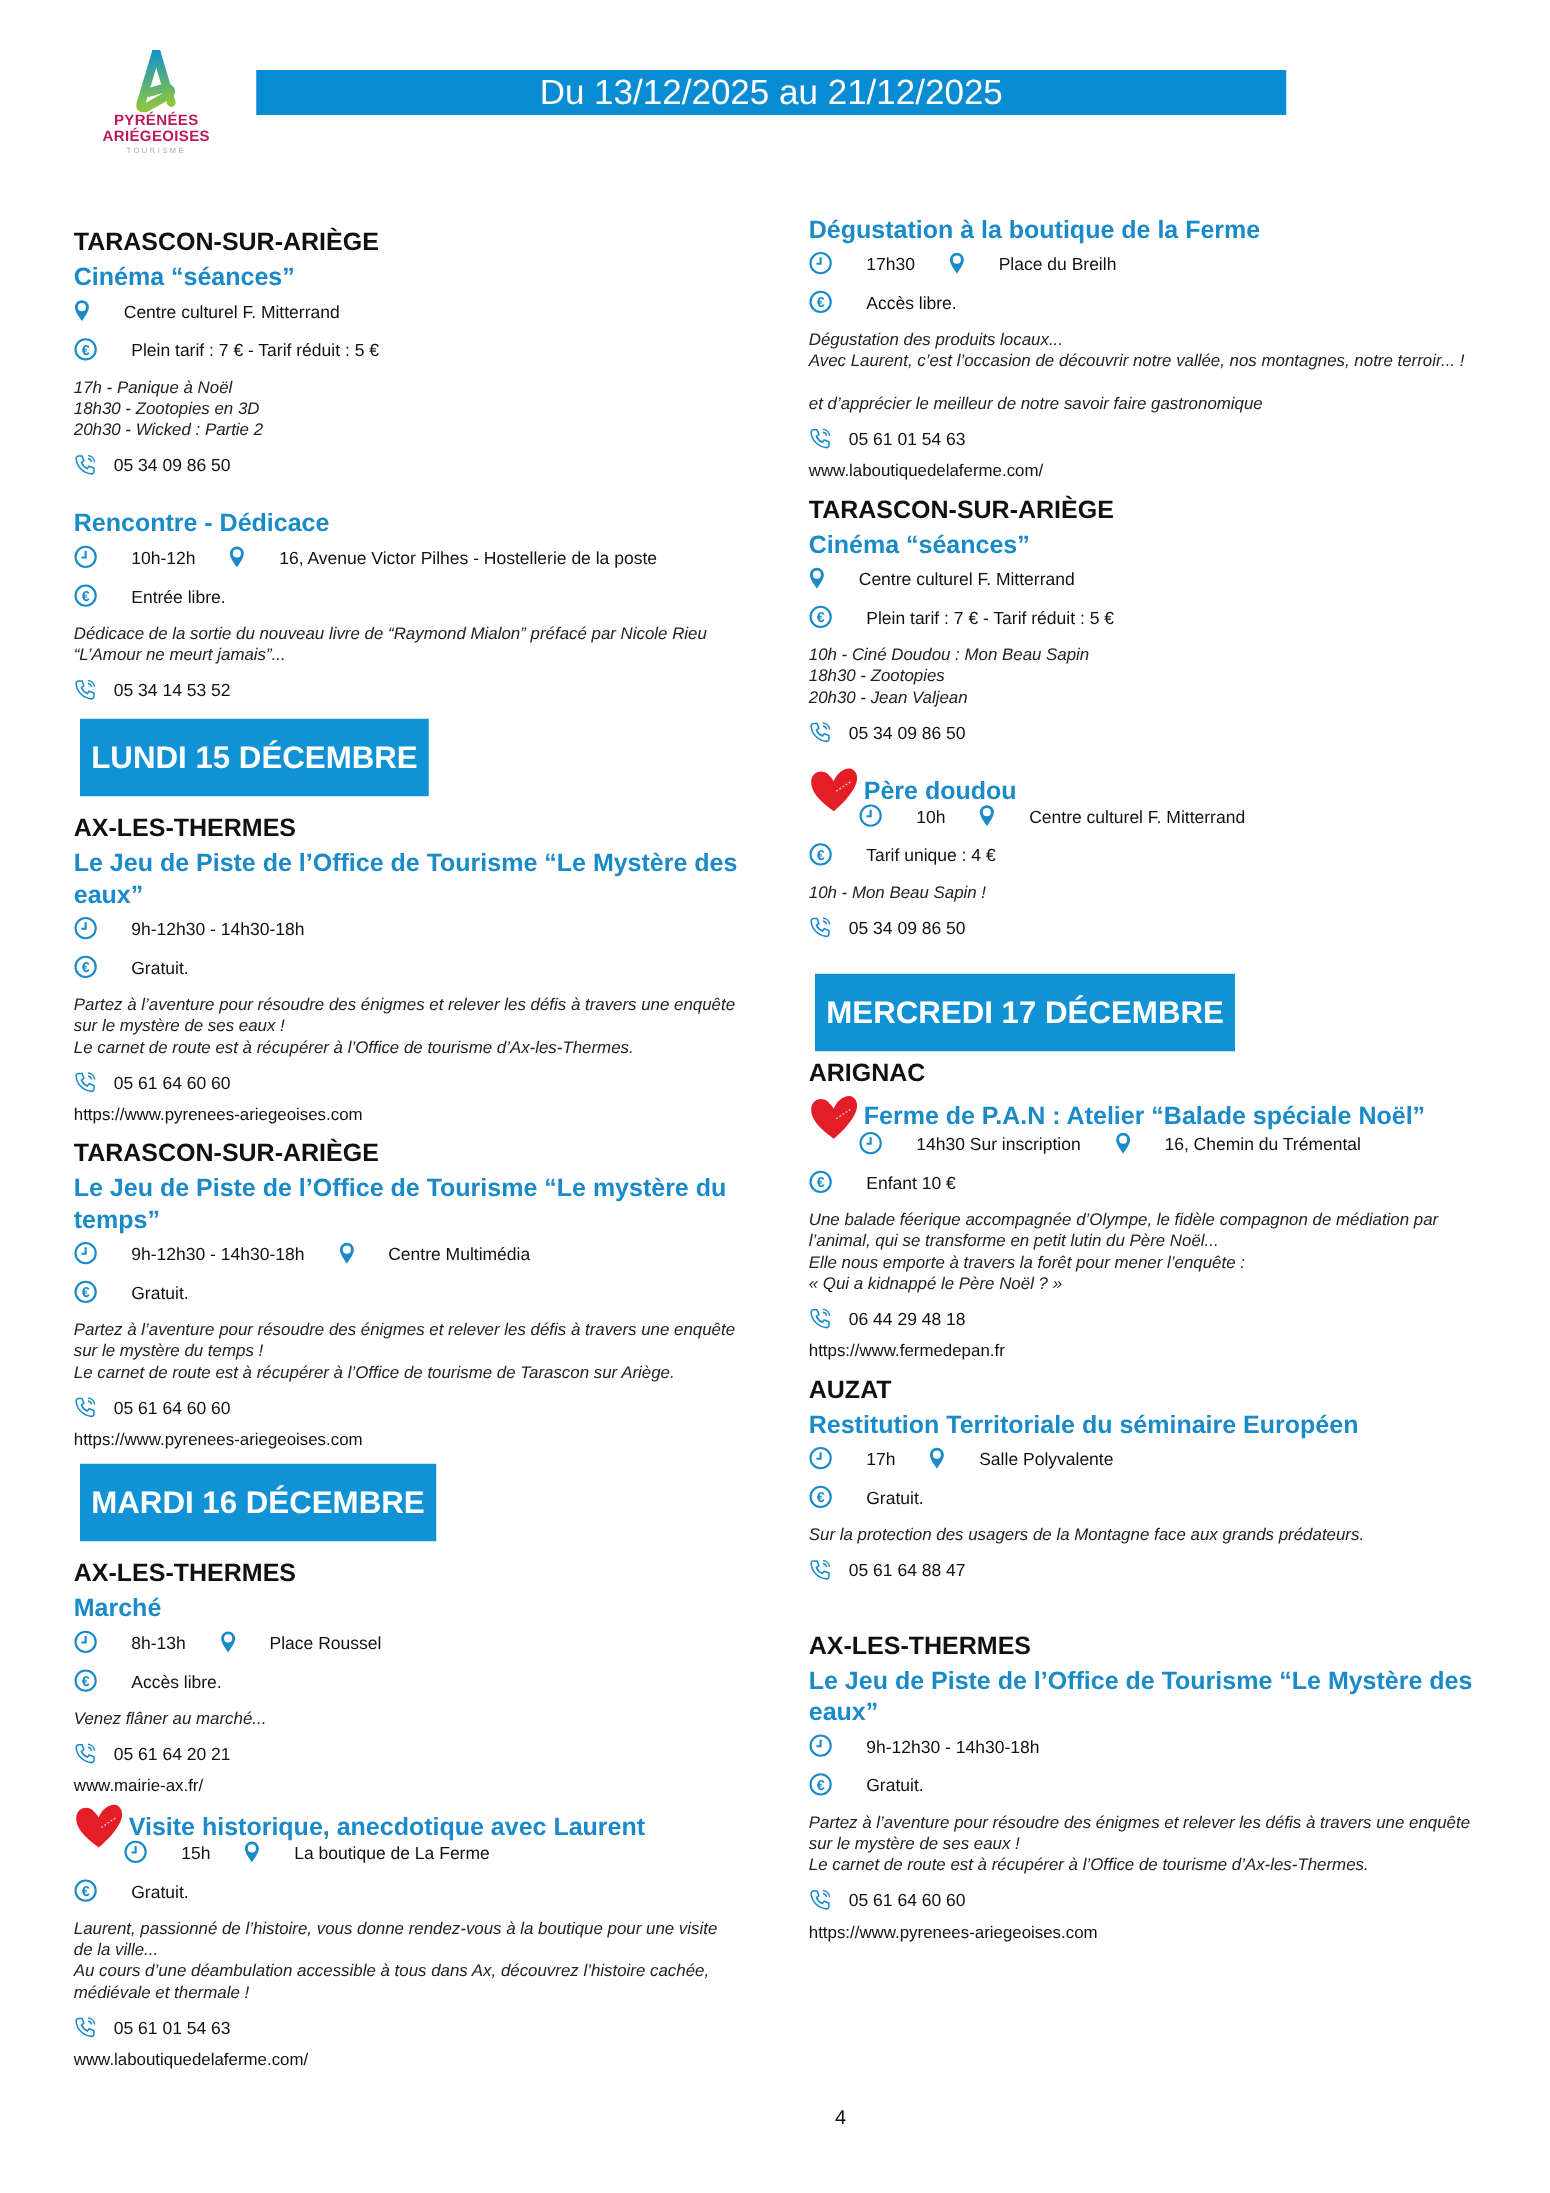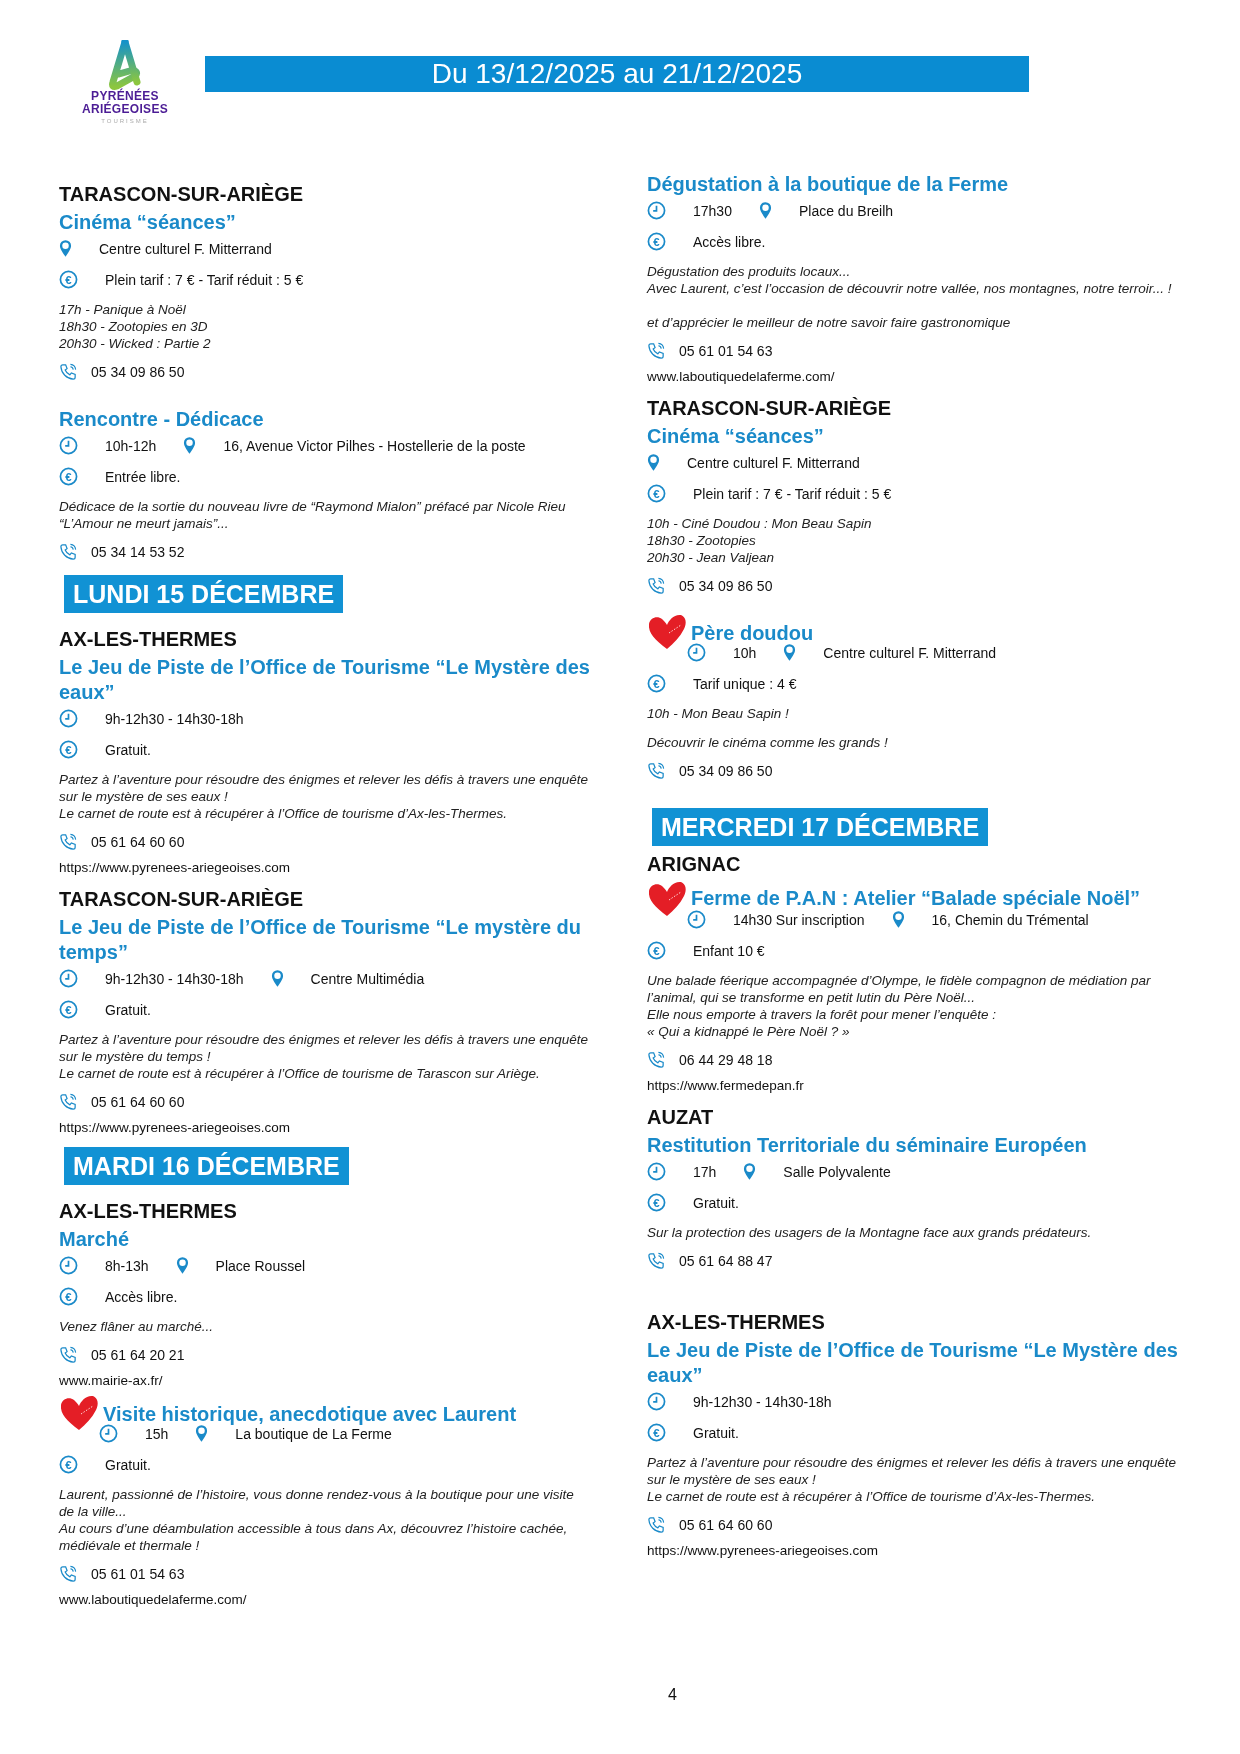--- a/index.html
+++ b/index.html
@@ -1,25 +1,25 @@
 <!DOCTYPE html>
 <html><head>
 <meta charset="utf-8">
 <style>
   html, body { margin: 0; padding: 0; }
   body { width: 1240px; height: 1754px; background: #ffffff; position: relative; font-family: "Liberation Sans", sans-serif; color: #111; overflow: hidden; }
   .logo { position: absolute; left: 70px; top: 40px; width: 110px; height: 100px; text-align: center; }
   .logo svg { display: block; margin: 0 auto; }
-  .logo .l1, .logo .l2 { font-size: 12px; font-weight: bold; color: #4c1d95; line-height: 13px; letter-spacing: 0.3px; }
+  .logo .l1, .logo .l2 { font-size: 12px; font-weight: bold; color: #be185d; line-height: 13px; letter-spacing: 0.3px; }
   .logo .l3 { font-size: 6px; color: #aaa; letter-spacing: 2px; margin-top: 2px; }
   .banner { position: absolute; left: 205px; top: 56px; width: 824px; height: 36px; background: #0a8cd2; color: #fff; text-align: center; font-size: 28px; line-height: 36px; }
   .col { position: absolute; top: 178px; width: 560px; }
   .col.left { left: 59px; }
   .col.right { left: 647px; top: 172px; }
-  .day { display: inline-block; background: #1192d4; color: #fff; font-weight: bold; font-size: 25px; line-height: 30px; padding: 4px 9px; margin: 6px 0 10px 5px; }
+  .day { display: inline-block; background: #1192d4; color: #fff; font-weight: bold; font-size: 25px; line-height: 30px; padding: 16px 9px; margin: 6px 0 10px 5px; }
   .city { font-weight: bold; font-size: 20px; color: #111; margin: 4px 0 4px 0; line-height: 24px; }
   .title { font-weight: bold; font-size: 20px; color: #1a8ac9; line-height: 25px; margin-bottom: 4px; }
   .title-row { display: flex; align-items: flex-start; }
   .heart { width: 40px; height: 38px; margin-right: 4px; flex: 0 0 auto; }
   .row { font-size: 14px; line-height: 18px; display: flex; align-items: center; margin: 4px 0 12px 0; gap: 24px; }
   .row.indent { margin-left: 40px; }
   .icon { display: inline-block; flex: 0 0 auto; margin-right: 3px; }
   .desc { font-style: italic; font-size: 13.5px; line-height: 17px; margin: 2px 0 10px 0; color: #222; }
   .desc div { min-height: 17px; }
   .phone { font-size: 14px; line-height: 18px; display: flex; align-items: center; margin: 4px 0 8px 0; gap: 10px; }
@@ -355,23 +355,20 @@
       </div>
     <div class="row">
         <svg class="icon" width="19" height="19">
           <use href="#i-euro"></use>
         </svg>
         <span>Tarif unique : 4 €</span>
       </div>
     <div class="desc">
         <div>10h - Mon Beau Sapin !</div>
       </div>
-    <div class="desc" style="margin-top:12px">
-        <div>Découvrir le cinéma comme les grands !</div>
-      </div>
     <div class="phone">
         <svg class="icon" width="19" height="19">
           <use href="#i-phone"></use>
         </svg>
         <span>05 34 09 86 50</span>
       </div>
   </div>
 
   <div style="height:14px"></div>
   <div class="day">MERCREDI 17 DÉCEMBRE</div>

